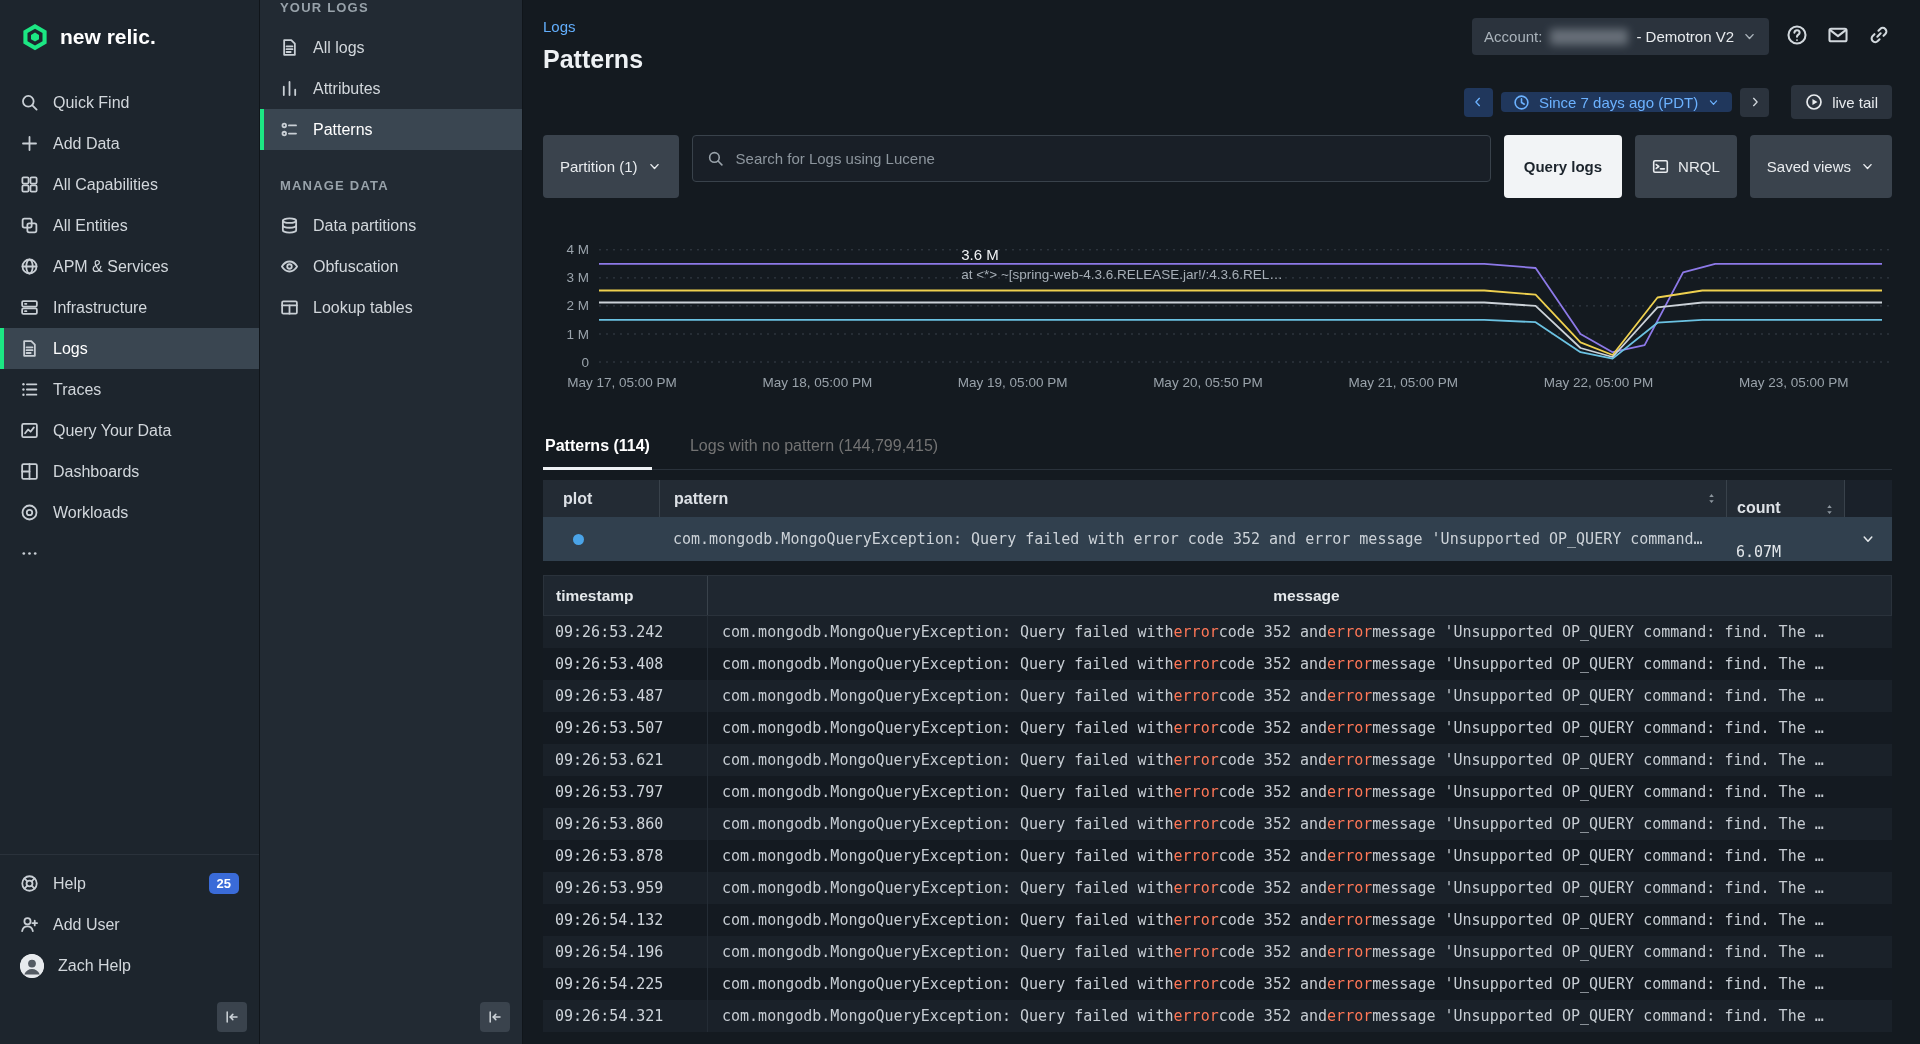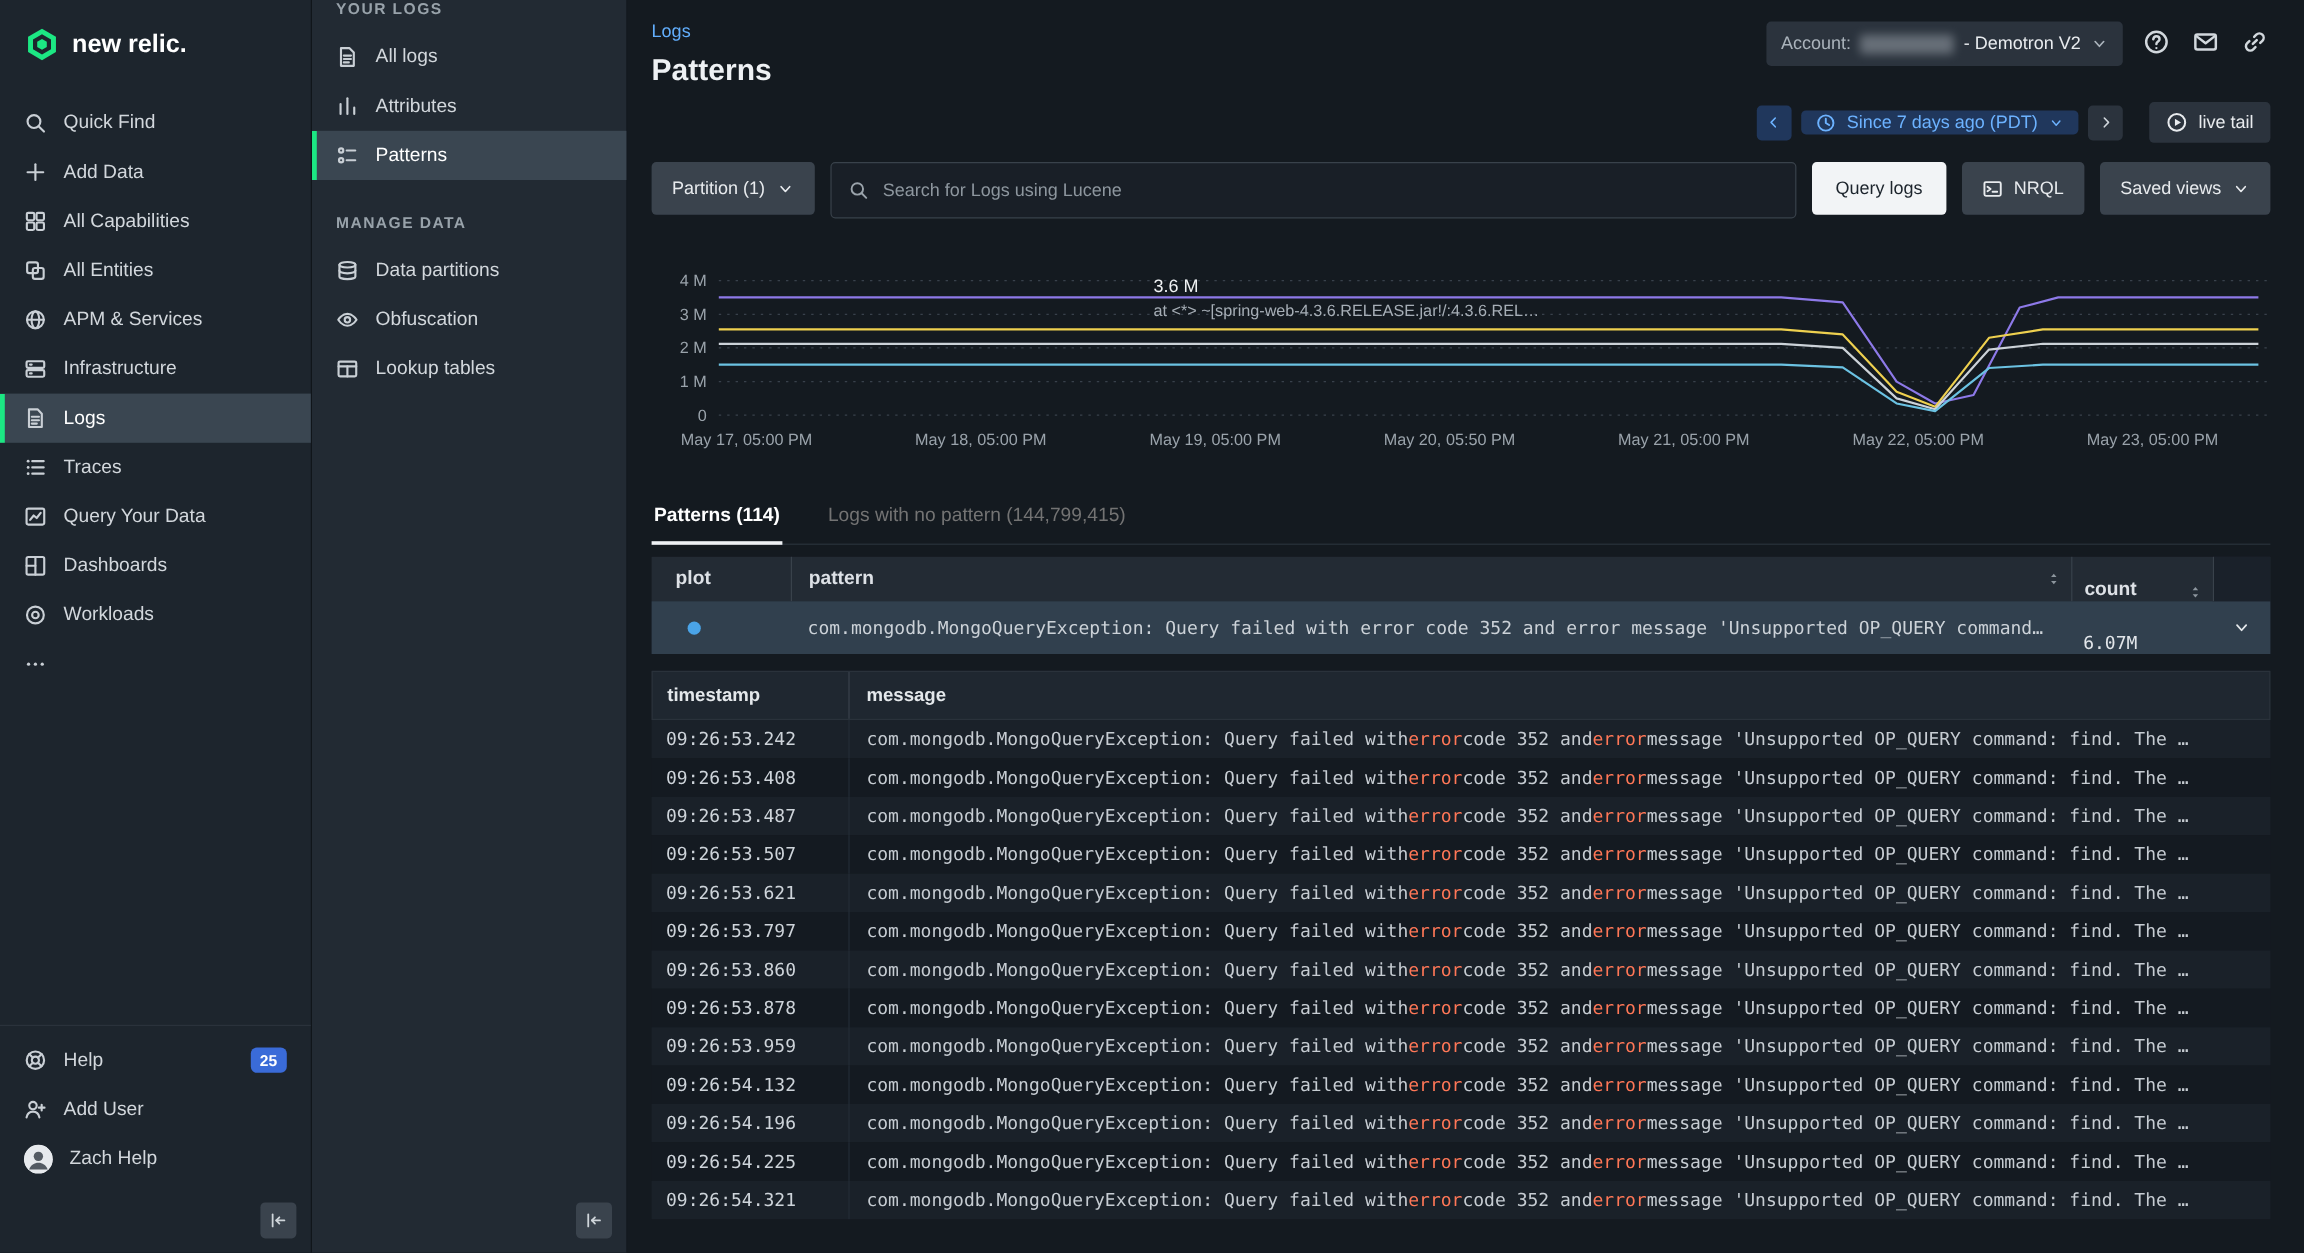--- a/index.html
+++ b/index.html
@@ -64,24 +64,24 @@
   .time-pill { height:20px; display:flex; align-items:center; gap:9px; background:#20375c; color:#6cb2ff;
     border:none; border-radius:4px; padding:0 12px; font-size:15px; font-family:inherit; cursor:pointer; }
   .time-pill .icon { width:17px; height:17px; }
   .time-pill .icon.sm { width:13px; height:13px; }
   .live-tail { margin-left:14px; height:34px; display:flex; align-items:center; gap:9px; background:#2b333d;
     color:#e8ebee; border:none; border-radius:4px; padding:0 14px; font-size:15px; font-family:inherit; cursor:pointer; }
   .live-tail .icon { width:18px; height:18px; }
 
   
   .toolbar { display:flex; gap:13px; padding:0 28px 0 20px; margin-top:16px; }
-  .btn { height:44px; border:none; border-radius:4px; font-size:15px; display:flex; align-items:center;
+  .btn { height:63px; border:none; border-radius:4px; font-size:15px; display:flex; align-items:center;
     gap:9px; padding:0 17px; cursor:pointer; font-family:inherit; white-space:nowrap; }
   .btn.gray { background:#3a434d; color:#e8ebee; }
-  .btn.white { background:#f2f4f6; color:#1c242c; font-weight:400; padding:0 20px; }
+  .btn.white { background:#f2f4f6; color:#1c242c; font-weight:700; padding:0 20px; }
   .btn .icon { width:15px; height:15px; }
   .btn .icon.lg { width:17px; height:17px; }
   .search-box { flex:1; display:flex; align-items:center; gap:10px; background:#191f27;
     border:1px solid #39424b; border-radius:4px; padding:0 14px; height:47px; min-width:0; }
   .search-box .icon { width:17px; height:17px; color:#9aa3ab; }
   .search-box input { flex:1; background:transparent; border:none; outline:none; color:#e8ebee;
     font-size:15px; font-family:inherit; min-width:0; }
   .search-box input::placeholder { color:#8d969e; }
 
   
@@ -115,21 +115,21 @@
   .mono { font-family:"DejaVu Sans Mono", monospace; }
   .pt-pattern-text { font-size:15px; color:#ccd2d8; white-space:nowrap; overflow:hidden; text-overflow:ellipsis; }
   .pt-count-text { font-size:15px; color:#e2e6ea; }
   .pt-row .expand-icon { width:16px; height:16px; color:#e4e8eb; }
 
   
   .ltable { margin:14px 28px 0 20px; }
   .lt-header { display:flex; background:#1f2730; height:41px; font-size:15.5px; font-weight:700;
     color:#e4e8eb; border:1px solid #2a323b; }
   .lt-ts-h { width:163px; flex:none; display:flex; align-items:center; padding-left:12px; }
-  .lt-msg-h { flex:1; display:flex; align-items:center; padding-left:14px; border-left:1px solid #39424b; }
+  .lt-msg-h { flex:1; display:flex; align-items:center; padding-left:14px; border-left:1px solid #39424b;justify-content:center; }
   .log-row { display:flex; height:32px; font-size:15px; }
   .log-row:nth-child(odd) { background:#1a2129; }
   .log-row:nth-child(even) { background:#141a21; }
   .log-ts { width:164px; flex:none; display:flex; align-items:center; padding-left:12px; color:#ced4da; }
   .log-msg { flex:1; min-width:0; display:flex; align-items:center; padding-left:14px; color:#c6ccd2;
     white-space:nowrap; overflow:hidden; border-left:1px solid #242c35; }
   .log-msg .hl { color:#ff7757; }
 </style>
 </head>
 <body>

